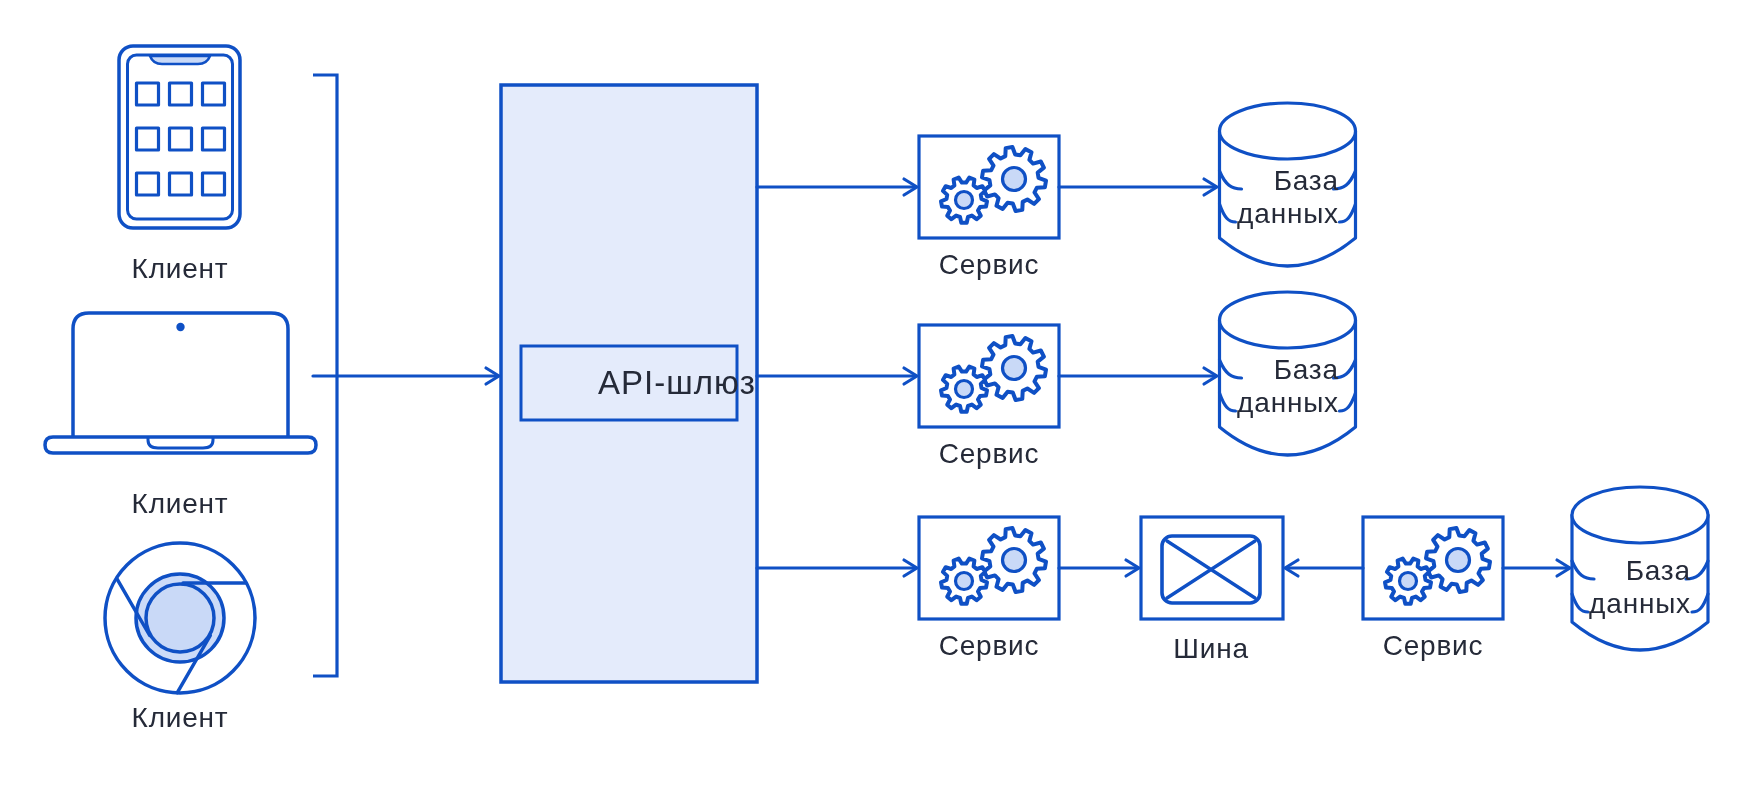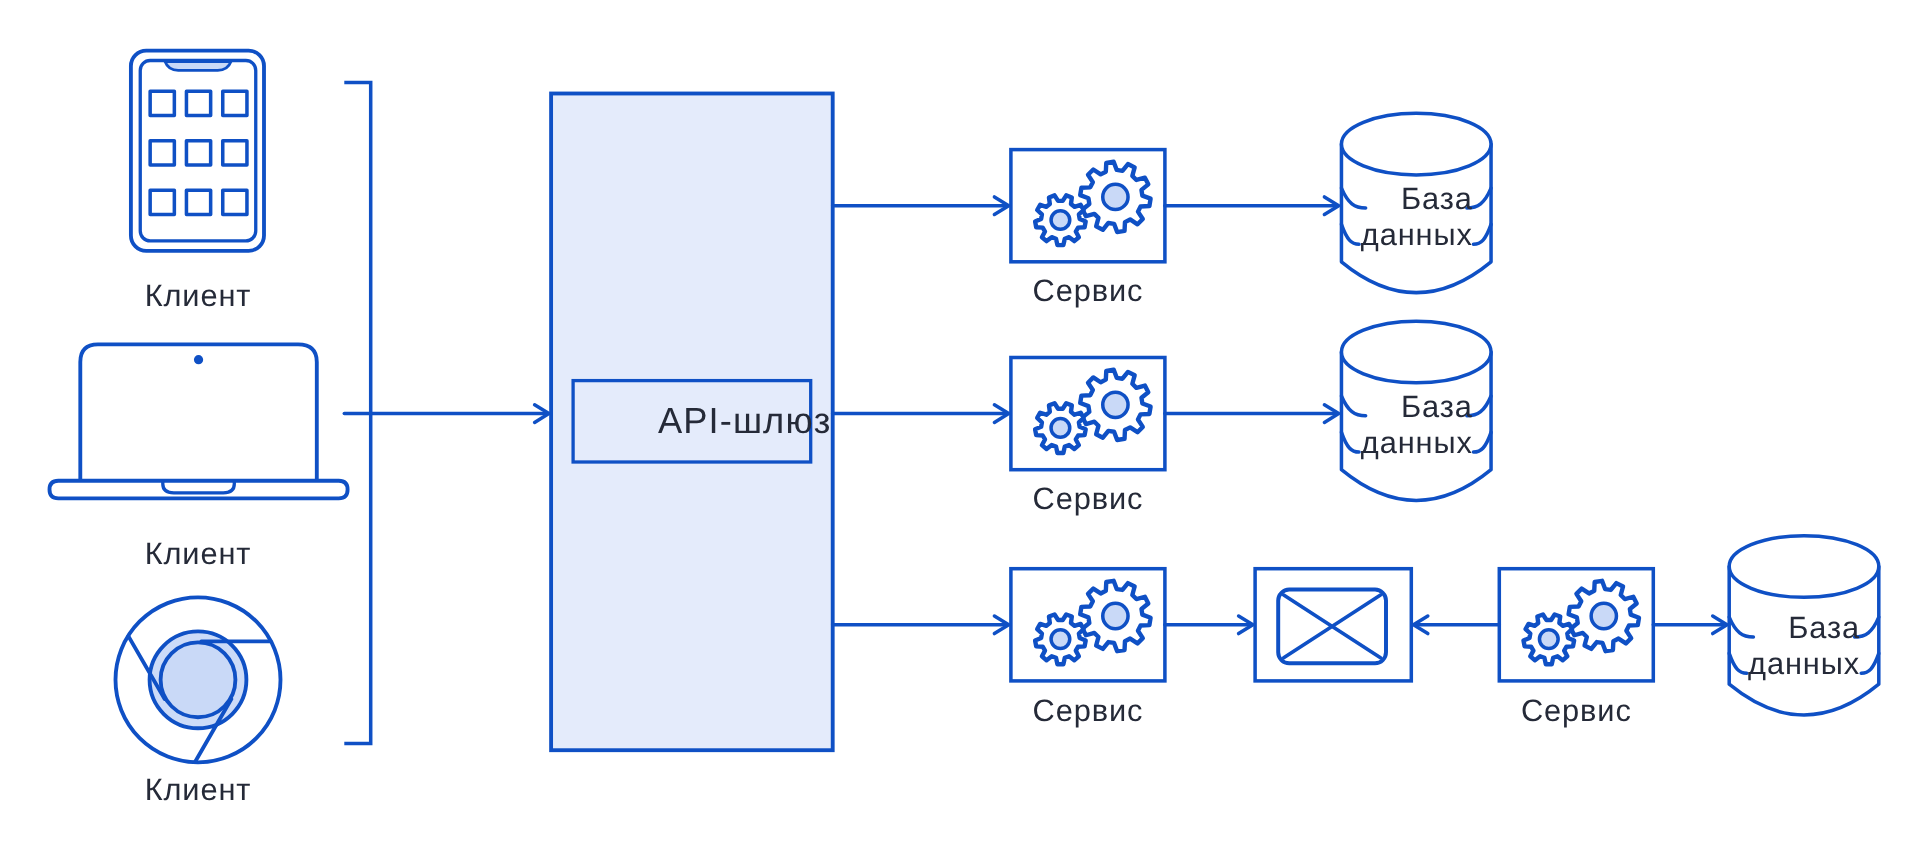--- a/index.html
+++ b/index.html
@@ -189,20 +189,21 @@
 <div class="lbl" style="left:180px;top:701px">Клиент</div>
 
 <div class="api">API-шлюз</div>
 
 <div class="lbl" style="left:989px;top:248px">Сервис</div>
 <div class="lbl" style="left:989px;top:437px">Сервис</div>
 <div class="lbl" style="left:989px;top:629px">Сервис</div>
 <div class="lbl" style="left:1433px;top:629px">Сервис</div>
 
 <div class="lbl lbl2" style="left:1211px;top:631px">
+  <div>Шина</div>
 </div>
 
 <div class="lbl dblbl" style="left:1288px;top:164px">
   <div>База</div>
   <div>данных</div>
 </div>
 <div class="lbl dblbl" style="left:1288px;top:353px">
   <div>База</div>
   <div>данных</div>
 </div>

